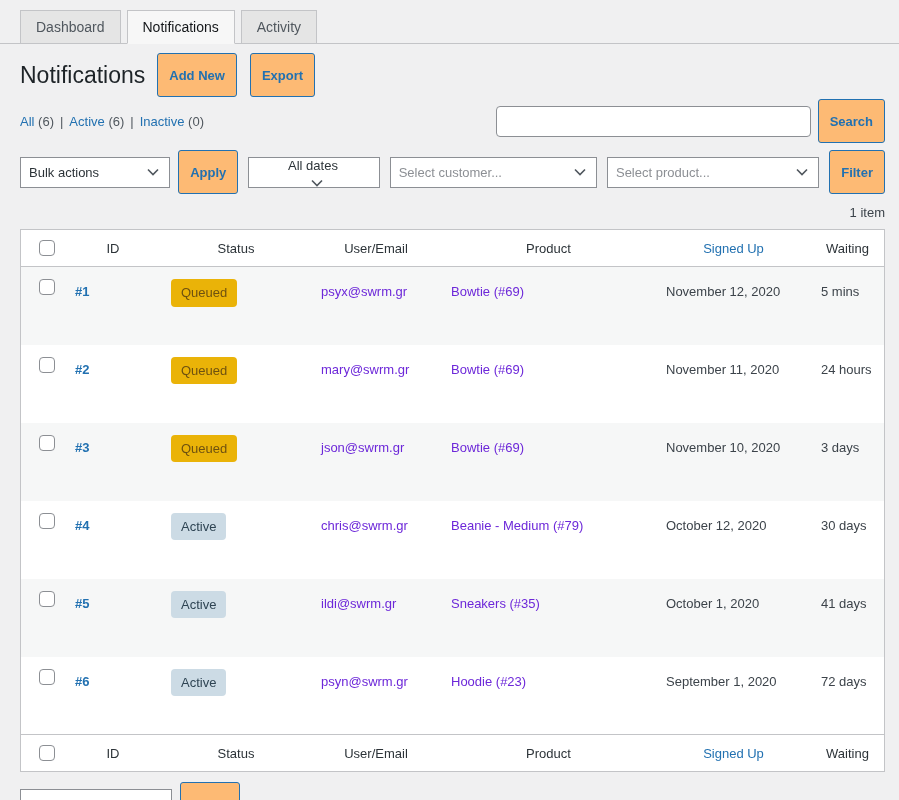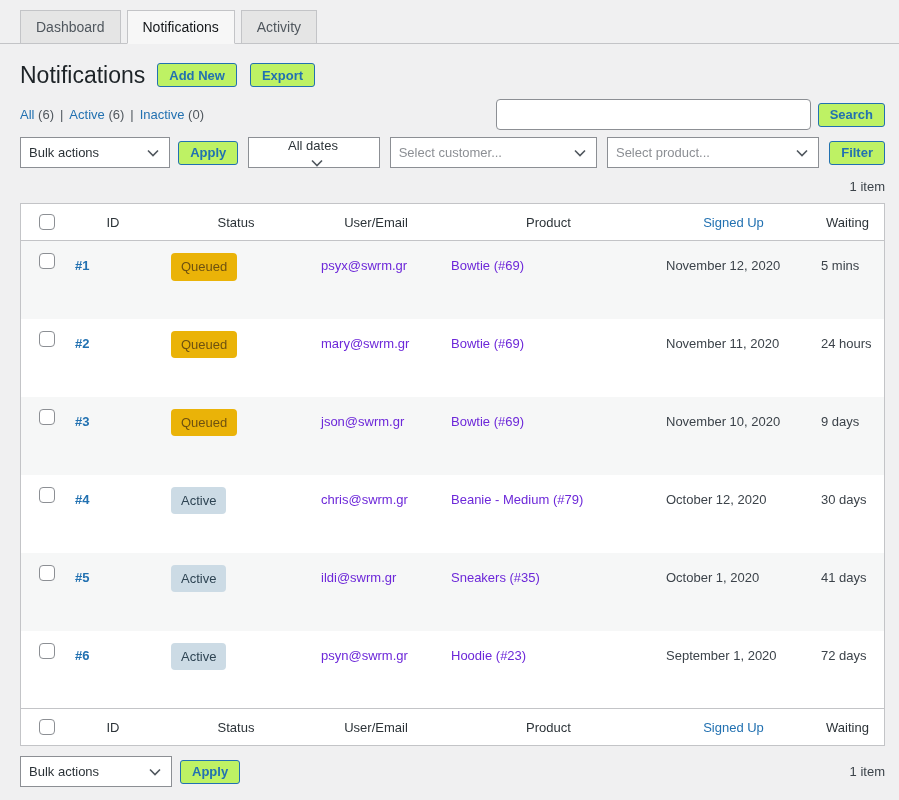--- a/index.html
+++ b/index.html
@@ -32,23 +32,23 @@
     border-bottom-color: #f7f7f7;
   }
 
   .content { padding: 0 14px 0 20px; }
 
   
   .page-header { display: flex; align-items: center; margin-top: 16px; height: 30px; }
   .page-title { font-size: 23px; font-weight: 400; color: #1d2327; margin: 0 12px 0 0; line-height: 29px; }
   .btn {
     display: inline-flex; align-items: center; justify-content: center;
-    height: 24px; padding: 0 11px;
+    height: 44px; padding: 0 11px;
     border: 1px solid #2271b1; border-radius: 3px;
-    background: #bef264; color: #2271b1;
+    background: #fdba74; color: #2271b1;
     font-size: 13px; font-weight: 600;
     font-family: "Liberation Sans", sans-serif;
     cursor: pointer; white-space: nowrap;
   }
   .page-header .btn { margin-right: 13px; }
 
   
   .controls-row-1 { display: flex; justify-content: space-between; align-items: center; margin-top: 9px; }
   .views { color: #50575e; }
   .view-item { cursor: pointer; }
@@ -233,21 +233,21 @@
       </tr>
       <tr>
         <td class="cb-cell">
             <div class="checkbox"></div>
           </td>
         <td><a class="row-id">#3</a></td>
         <td class="status-cell"><span class="badge badge--queued">Queued</span></td>
         <td><a class="link">json@swrm.gr</a></td>
         <td><a class="link">Bowtie (#69)</a></td>
         <td><span>November 10, 2020</span></td>
-        <td><span>9 days</span></td>
+        <td><span>3 days</span></td>
       </tr>
       <tr>
         <td class="cb-cell">
             <div class="checkbox"></div>
           </td>
         <td><a class="row-id">#4</a></td>
         <td class="status-cell"><span class="badge badge--active">Active</span></td>
         <td><a class="link">chris@swrm.gr</a></td>
         <td><a class="link">Beanie - Medium (#79)</a></td>
         <td><span>October 12, 2020</span></td>

